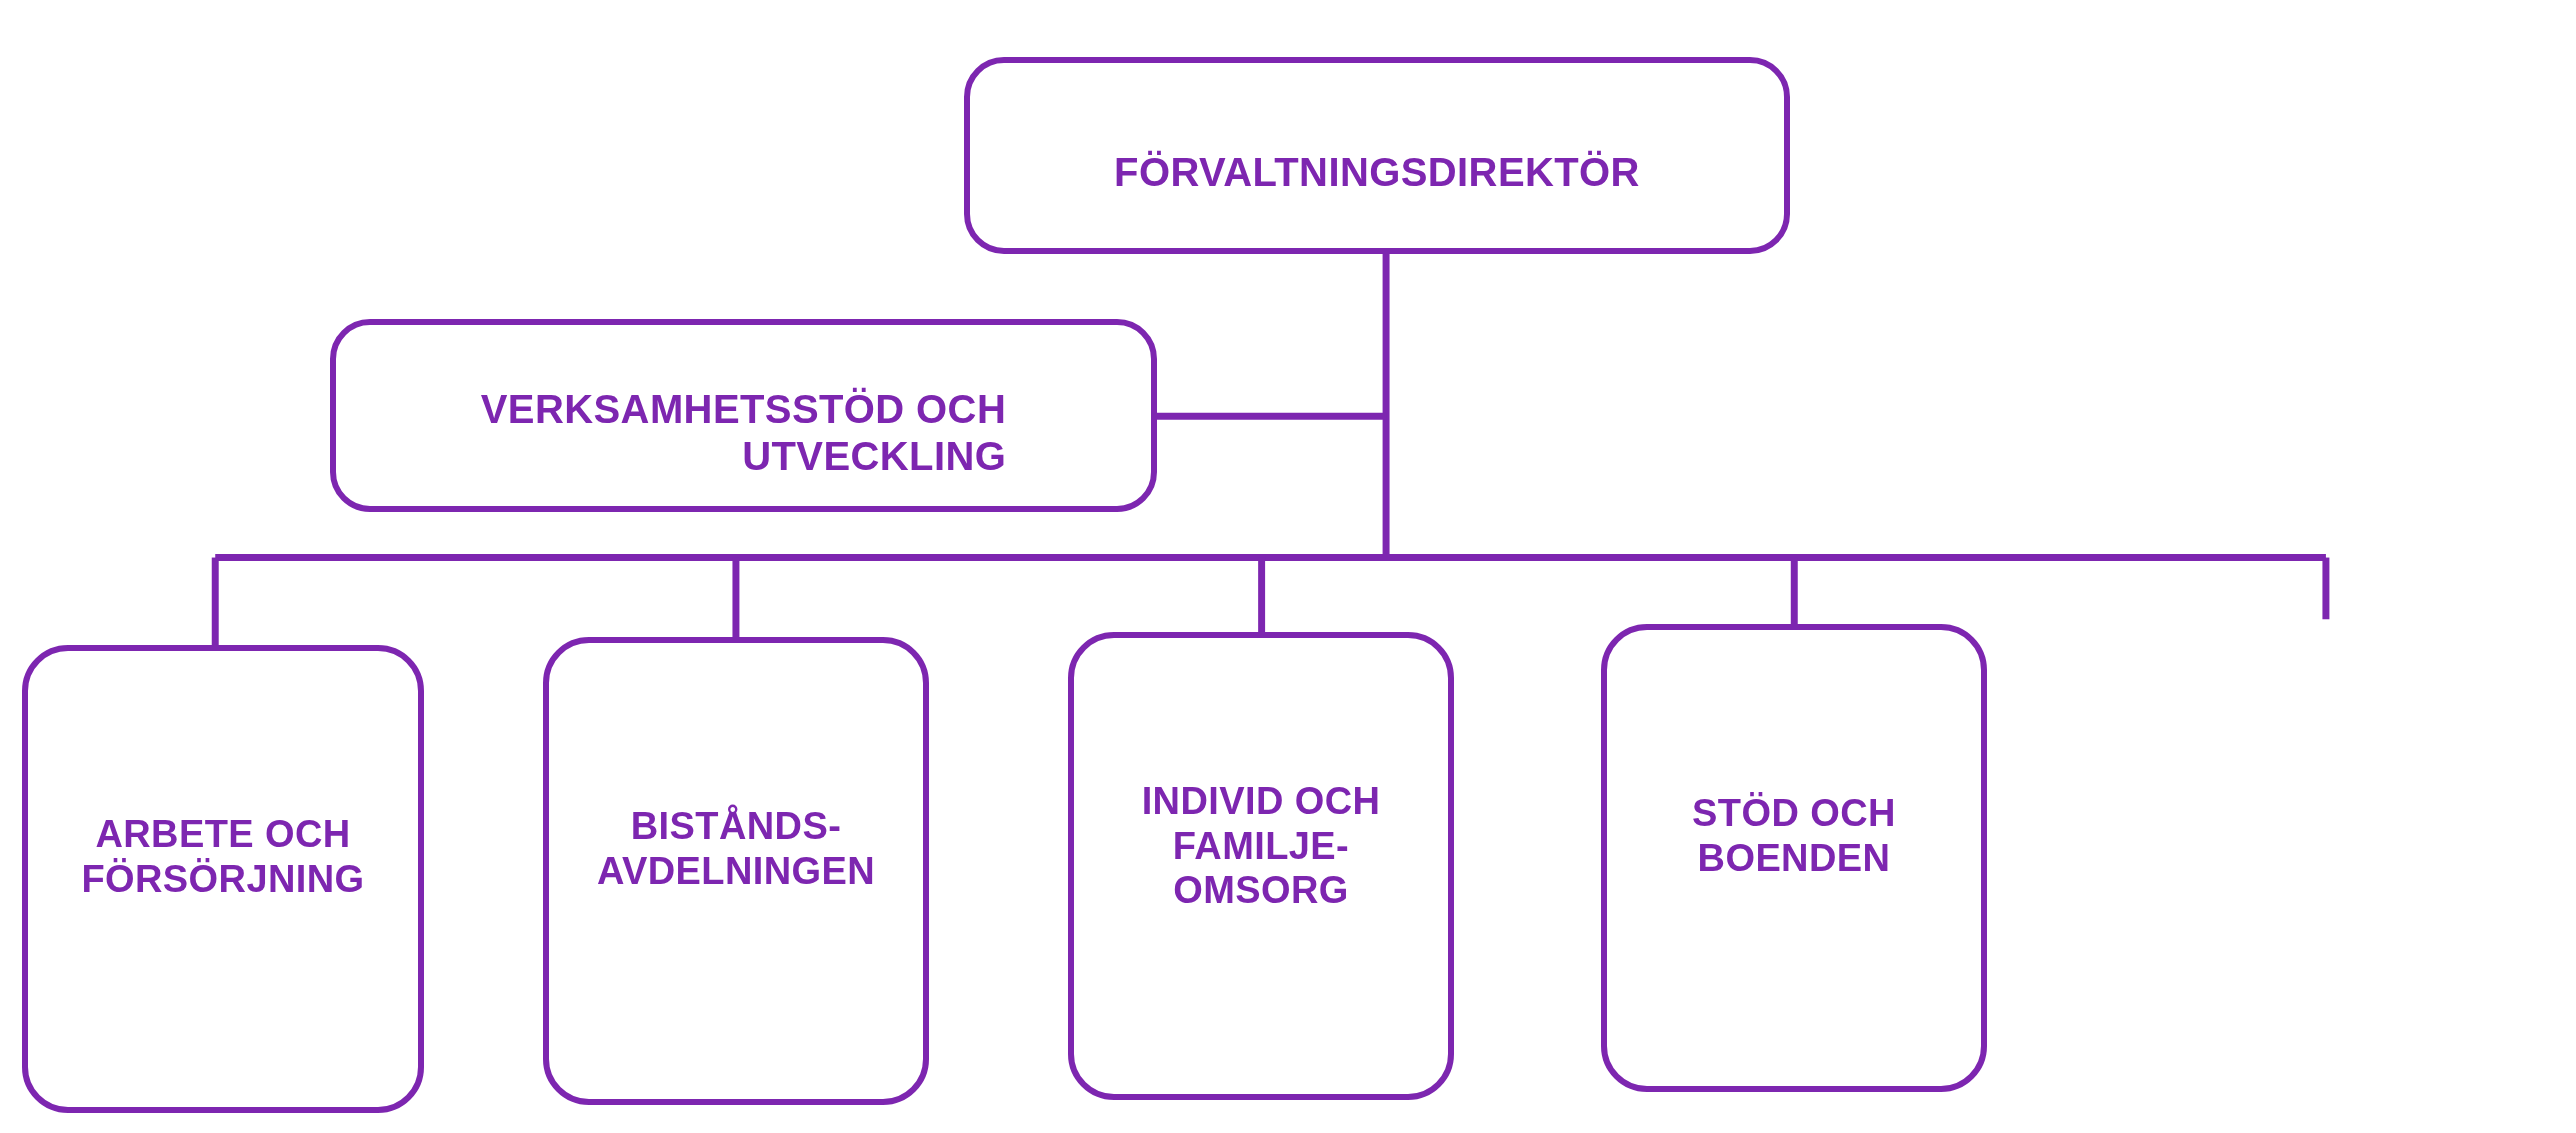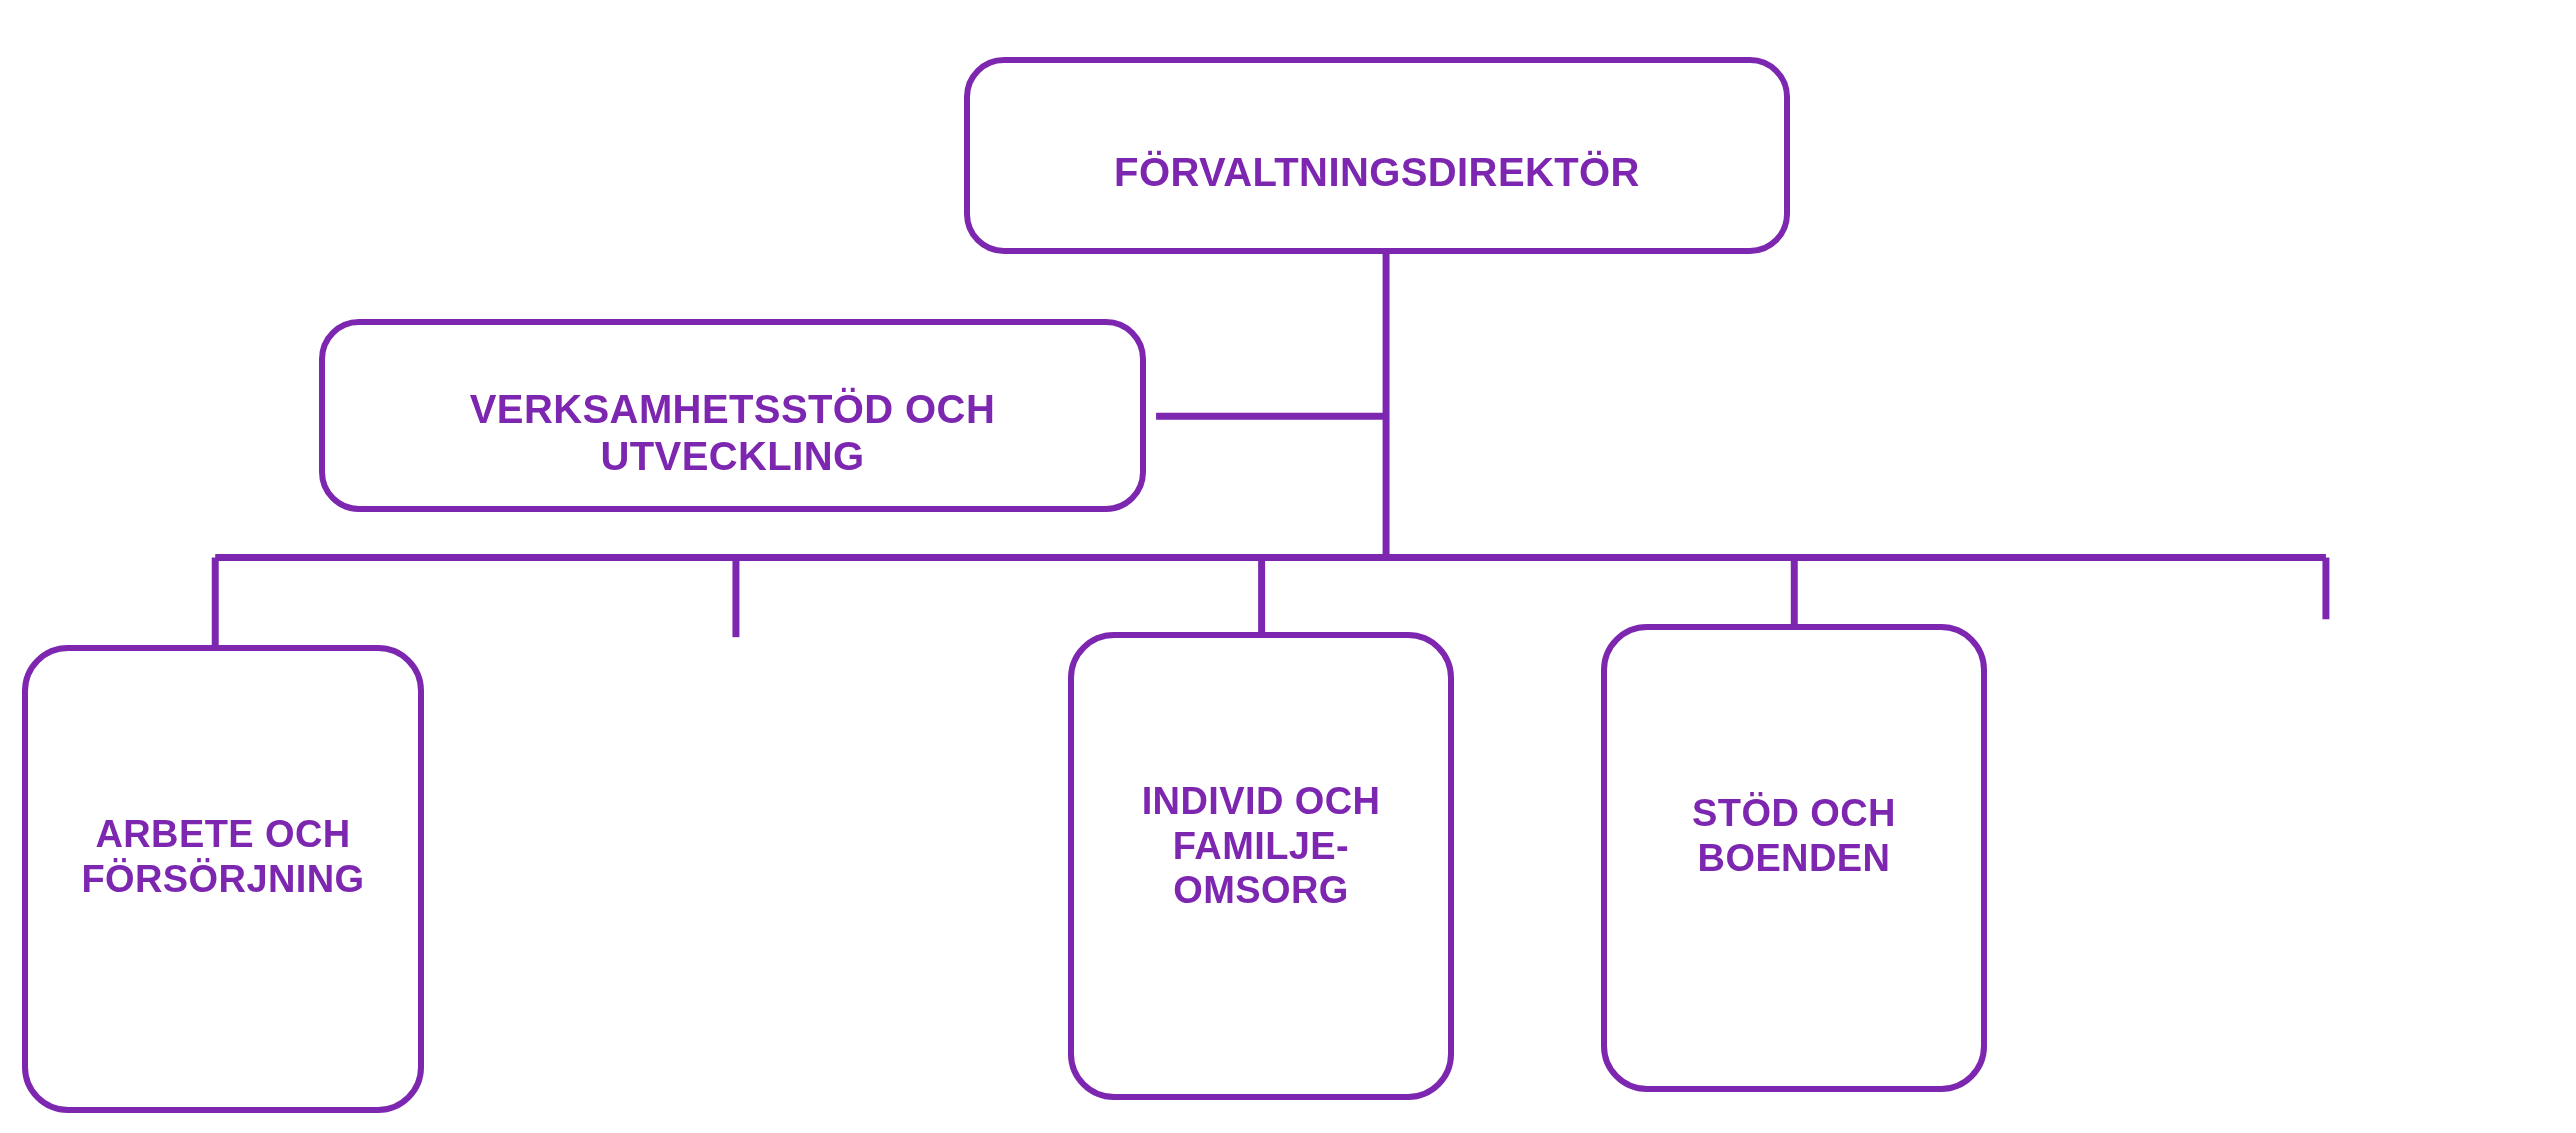--- a/index.html
+++ b/index.html
@@ -48,22 +48,23 @@
   .node-staff .node-label { font-size: 40px; }
   .node-leaf .node-label { font-size: 38px; }
 
   
   #node-forvaltningsdirektor {
     left: 964px; top: 57px; width: 826px; height: 197px;
     border-radius: 40px;
   }
   
   #node-verksamhetsstod {
-    left: 319px; top: 319px; width: 827px; height: 193px;
+    left: 330px; top: 319px; width: 827px; height: 193px;
     border-radius: 40px;
+    text-align: right;
   }
   
   #node-arbete-och-forsorjning {
     left: 22px; top: 645px; width: 402px; height: 468px;
   }
   #node-bistandsavdelningen {
     left: 543px; top: 637px; width: 386px; height: 468px;
   }
   #node-individ-och-familjeomsorg {
     left: 1068px; top: 632px; width: 386px; height: 468px;
@@ -109,20 +110,24 @@
   <div class="node-box node-staff" id="node-verksamhetsstod">
     <span class="node-label">VERKSAMHETSSTÖD OCH
 UTVECKLING</span>
   </div>
 
   <div class="node-box node-leaf" id="node-arbete-och-forsorjning">
     <span class="node-label leaf-text-arbete">ARBETE OCH
 FÖRSÖRJNING</span>
   </div>
 
+  <div class="node-box node-leaf" id="node-bistandsavdelningen">
+    <span class="node-label leaf-text-bistand">BISTÅNDS-
+AVDELNINGEN</span>
+  </div>
 
   <div class="node-box node-leaf" id="node-individ-och-familjeomsorg">
     <span class="node-label leaf-text-individ">INDIVID OCH
 FAMILJE-
 OMSORG</span>
   </div>
 
   <div class="node-box node-leaf" id="node-stod-och-insatser">
     <span class="node-label leaf-text-stod">STÖD OCH
 BOENDEN</span>

